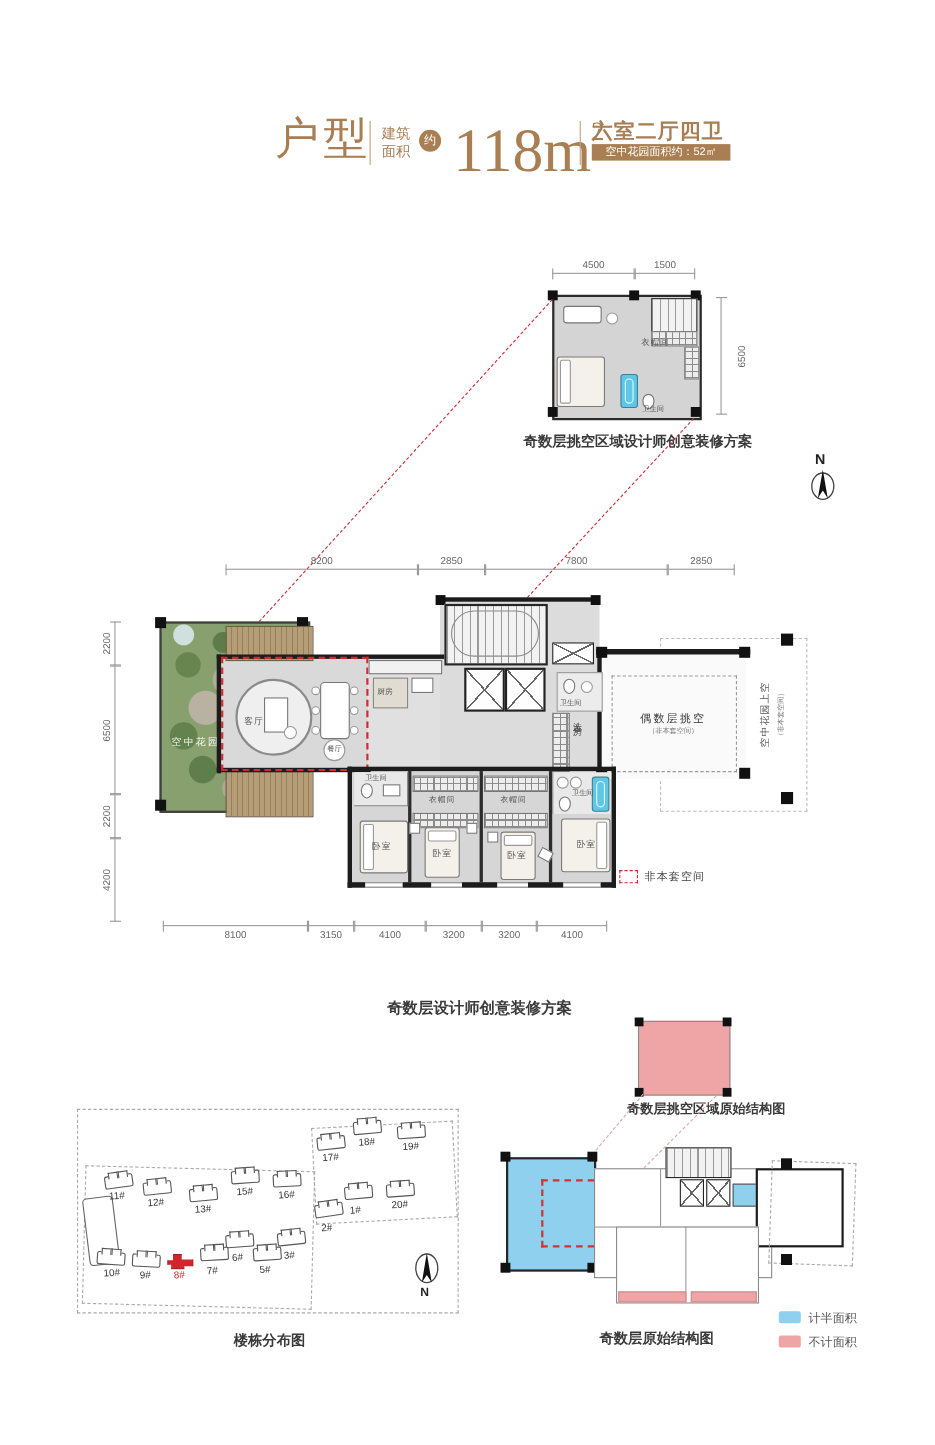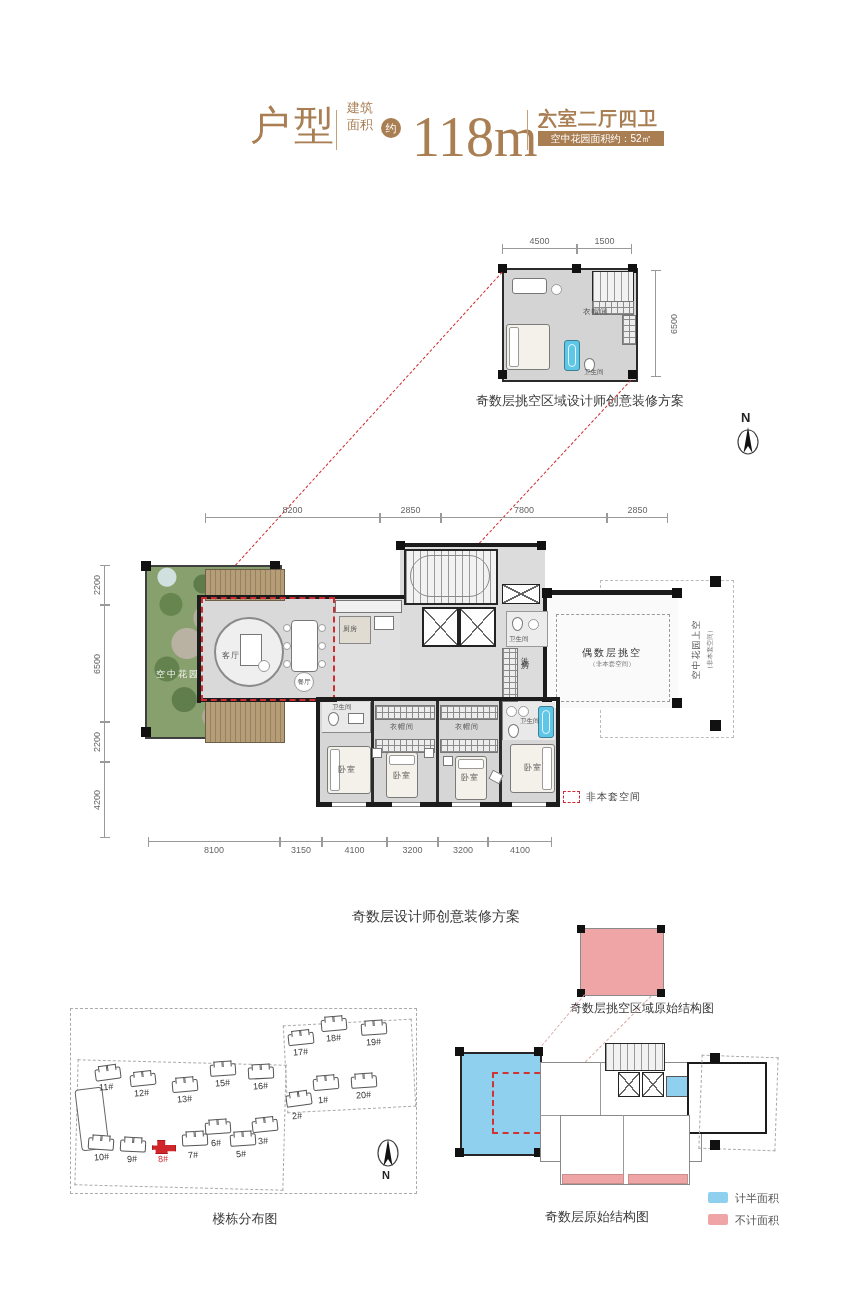--- a/index.html
+++ b/index.html
@@ -42,21 +42,21 @@
   .bed::before{content:"";position:absolute;left:2px;right:2px;top:2px;height:8px;background:#fff;border:1px solid #9a9a9a;border-radius:2px;}
   .bed.h::before{left:2px;top:2px;bottom:2px;width:8px;height:auto;right:auto;}
   .bed.hr::before{right:2px;left:auto;top:2px;bottom:2px;width:8px;height:auto;}
   .tub{position:absolute;background:#5ec7e7;border:1px solid #3f7f96;border-radius:3px;}
   .tub::before{content:"";position:absolute;inset:3px;border:1px solid #e8f7fc;border-radius:6px;}
   .wc{position:absolute;width:9px;height:12px;background:#fff;border:1px solid #777;border-radius:50%/45% 45% 55% 55%;}
   .sink{position:absolute;background:#fff;border:1px solid #777;}
   .dot{position:absolute;border:1px solid #999;background:#fff;border-radius:50%;}
   .roomlbl{position:absolute;font-size:8px;color:#555;letter-spacing:1px;white-space:nowrap;}
   .tinylbl{position:absolute;font-size:6.5px;color:#555;white-space:nowrap;}
-  .caption{position:absolute;font-weight:normal;color:#3a3a3a;text-align:center;white-space:nowrap;}
+  .caption{position:absolute;font-weight:bold;color:#3a3a3a;text-align:center;white-space:nowrap;}
   .redash{position:absolute;border:2px dashed #cf2b31;}
   .gline{position:absolute;height:0;border-top:1.5px dashed #cf2b31;transform-origin:0 0;}
   .dotline{position:absolute;height:0;border-top:1px dashed #d8a8a8;transform-origin:0 0;}
   .dashbox{position:absolute;border:1px dashed #aaa;}
   .garden{position:absolute;border:2px solid #3f3f3f;background:
     radial-gradient(circle at 15% 6%,#cfe0df 0 9px,transparent 10px),
     radial-gradient(circle at 42% 10%,#5e7c4a 0 9px,transparent 10px),
     radial-gradient(circle at 18% 22%,#66854f 0 11px,transparent 12px),
     radial-gradient(circle at 45% 30%,#b3ab9b 0 13px,transparent 14px),
     radial-gradient(circle at 30% 45%,#b9b1a2 0 15px,transparent 16px),
@@ -76,21 +76,21 @@
   .blabel{position:absolute;font-size:9px;color:#333;white-space:nowrap;transform:rotate(-4deg);}
   .swatch{position:absolute;width:20px;height:11px;border-radius:2px;}
 </style>
 </head>
 <body>
 
 <div class="page">
 
   <div class="abs h-unit" style="left:250px;top:104px;font-size:40px;line-height:44px;letter-spacing:4px;">户型</div>
   <div class="h-divider" style="left:336px;top:110px;height:40px;"></div>
-  <div class="abs" style="left:347px;top:99px;font-size:13px;line-height:17px;color:#a97e52;">
+  <div class="abs" style="left:347px;top:112px;font-size:13px;line-height:17px;color:#a97e52;">
     <div>建筑</div>
     <div>面积</div>
   </div>
   <div class="h-badge" style="left:381px;top:118px;">约</div>
   <div class="abs h-unit" style="left:412px;top:90px;font-size:56px;line-height:60px;"><span>118m</span><sup style="font-size:24px;vertical-align:28px;">2</sup></div>
   <div class="h-divider" style="left:527px;top:110px;height:40px;"></div>
   <div class="abs" style="left:538px;top:106px;font-size:19px;font-weight:bold;letter-spacing:1px;color:#a97e52;">六室二厅四卫</div>
   <div class="h-banner" style="left:538px;top:131px;width:126px;height:15px;">空中花园面积约：52㎡</div>
 
   <div class="dh" style="left:502px;top:248px;width:75px;">

